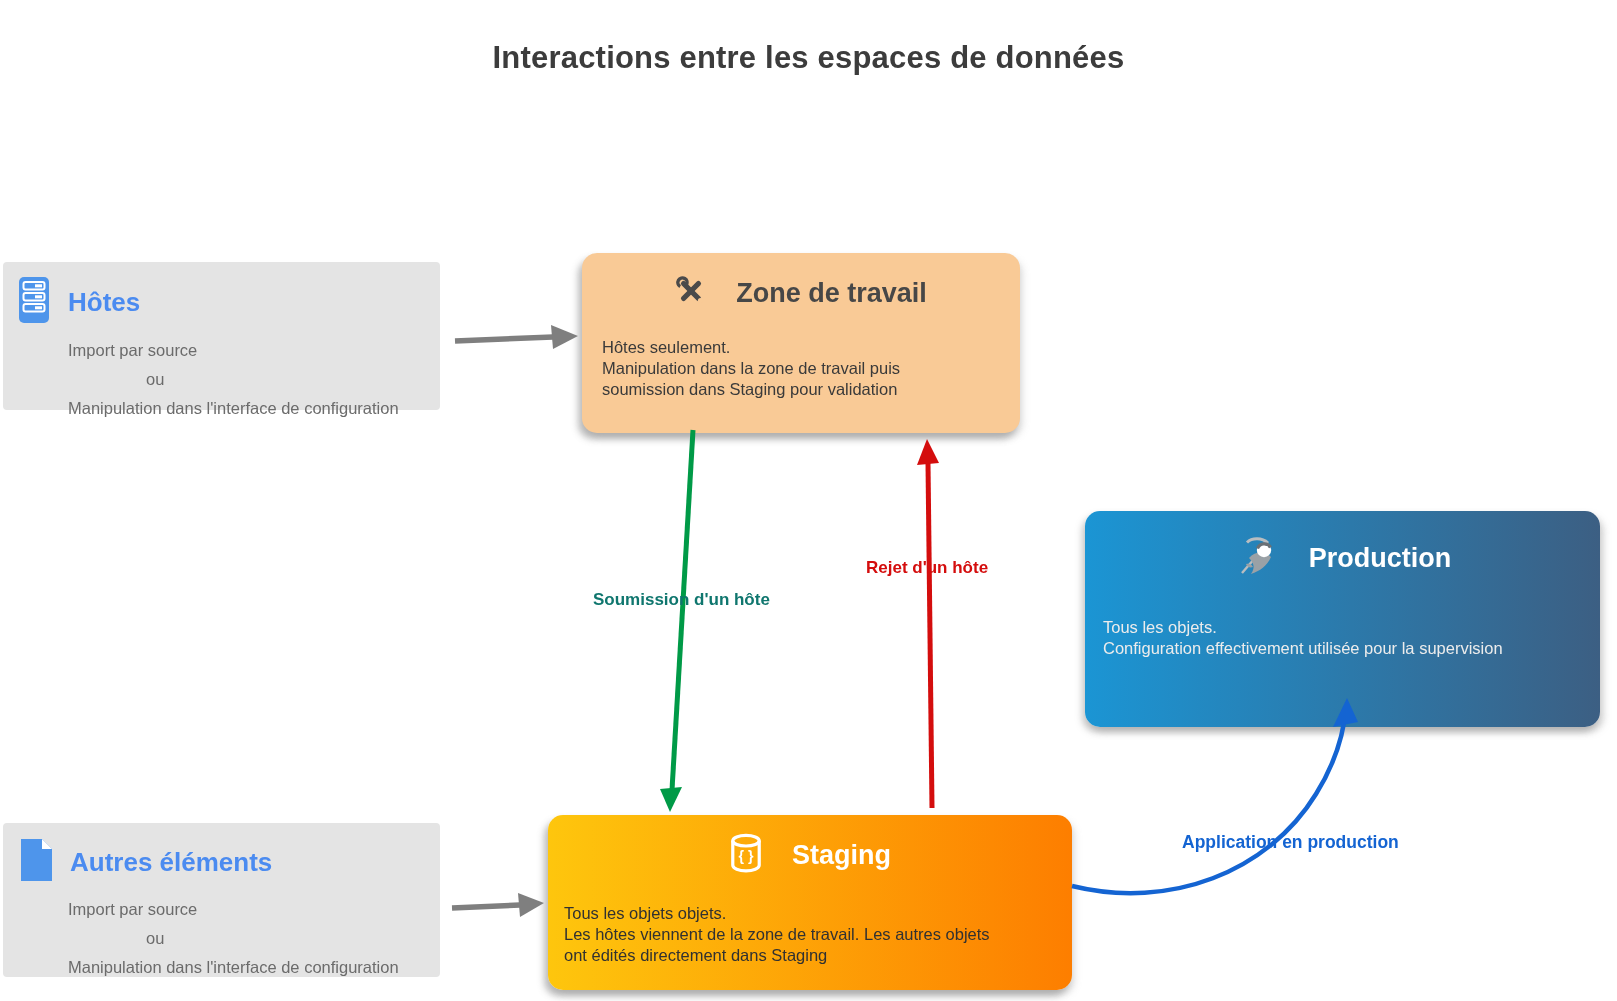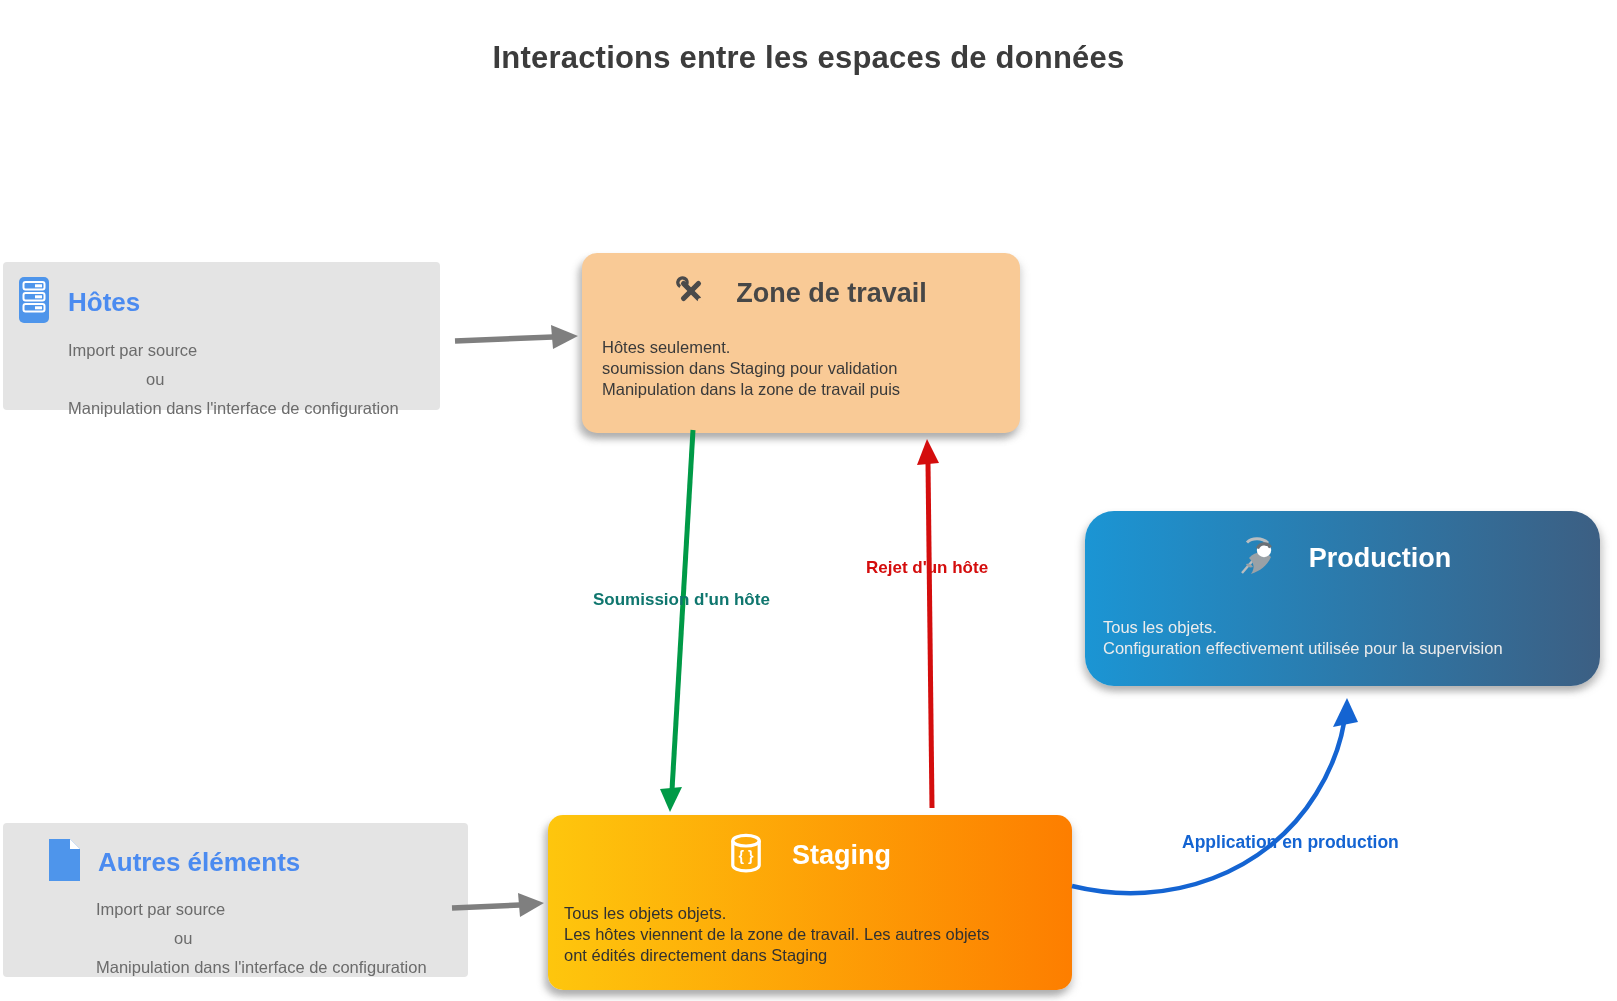--- a/index.html
+++ b/index.html
@@ -32,23 +32,23 @@
   #zone-box{left:582px;top:253px;width:438px;height:180px;background:#f9ca96;}
   #zone-box .ctitle{color:#474747;}
   #zone-box .cbody{color:#3a3a3a;margin:26px 0 0 20px;}
 
   #staging-box{left:548px;top:815px;width:524px;height:175px;
     background:linear-gradient(90deg,#fec60d,#fd7e00);}
   #staging-box .ctitle{color:#ffffff;}
   #staging-box .chead{margin-top:18px;}
   #staging-box .cbody{color:#313131;margin:26px 0 0 16px;}
 
-  #production-box{left:1085px;top:511px;width:515px;height:175px;
+  #production-box{left:1085px;top:511px;width:515px;height:216px;
     background:linear-gradient(90deg,#1b95d4,#3c5f83);
-    box-shadow:-3px 5px 7px rgba(120,120,120,.4), 4px 5px 7px rgba(140,140,140,.35);border-radius:29px;}
+    box-shadow:-3px 5px 7px rgba(120,120,120,.4), 4px 5px 7px rgba(140,140,140,.35);}
   #production-box .ctitle{color:#ffffff;}
   #production-box .cbody{color:#ececec;margin:34px 16px 0 18px;}
 
   
   .arrow-label{position:absolute;font-weight:bold;font-size:17px;white-space:nowrap;}
   #label-soumission{left:593px;top:590px;color:#0f766e;text-align:right;}
   #label-rejet{left:866px;top:558px;color:#d40d0d;}
   #label-application{left:1182px;top:832px;color:#1464d2;font-size:17.5px;}
 
   #arrow-layer{position:absolute;left:0;top:0;width:1617px;height:1001px;
@@ -80,21 +80,21 @@
       </span>
       <span class="gray-title">Hôtes</span>
     </div>
     <div class="gray-body">
       <div class="bline">Import par source</div>
       <div class="bline ou">ou</div>
       <div class="bline">Manipulation dans l'interface de configuration</div>
     </div>
   </div>
 
-  <div class="gray-box" id="autres-box" style="left:3px;top:823px;width:437px;height:154px;padding-left:28px;">
+  <div class="gray-box" id="autres-box" style="left:3px;top:823px;width:437px;height:154px;">
     <div class="gray-head">
       <span>
         <svg width="36" height="46" viewBox="0 0 36 46">
           <path d="M3 2 h21 l10 10 v32 h-31 z" fill="#4e95eb"></path>
           <path d="M24 2 v10 h10 z" fill="#ffffff"></path>
         </svg>
       </span>
       <span class="gray-title">Autres éléments</span>
     </div>
     <div class="gray-body">
@@ -113,22 +113,22 @@
             <rect x="13.5" y="3" width="5" height="26" rx="2.2" transform="rotate(-45 16 16)"></rect>
           </g>
           <circle cx="7.5" cy="7.5" r="4.6" fill="none" stroke="#4a4a4a" stroke-width="3.4" stroke-dasharray="22 7" transform="rotate(120 7.5 7.5)"></circle>
           <circle cx="25.5" cy="25.5" r="2.6" fill="#f9ca96"></circle>
         </svg>
       </span>
       <span class="ctitle">Zone de travail</span>
     </div>
     <div class="cbody">
       <div>Hôtes seulement.</div>
+      <div>Manipulation dans la zone de travail puis</div>
       <div>soumission dans Staging pour validation</div>
-      <div>Manipulation dans la zone de travail puis</div>
     </div>
   </div>
 
   <div class="cbox" id="staging-box">
     <div class="chead">
       <span>
         <svg width="34" height="40" viewBox="0 0 36 42">
           <path d="M4 8 v26 a14 6 0 0 0 28 0 v-26" fill="none" stroke="#ffffff" stroke-width="3.4"></path>
           <ellipse cx="18" cy="8" rx="14" ry="5.6" fill="none" stroke="#ffffff" stroke-width="3.4"></ellipse>
           <text x="18" y="30" text-anchor="middle" font-size="15" font-weight="bold" fill="#ffffff" font-family="Liberation Sans, sans-serif">{ }</text>

